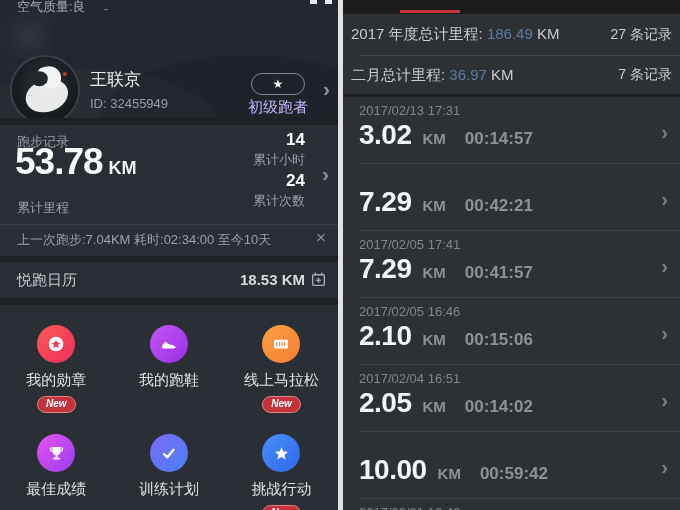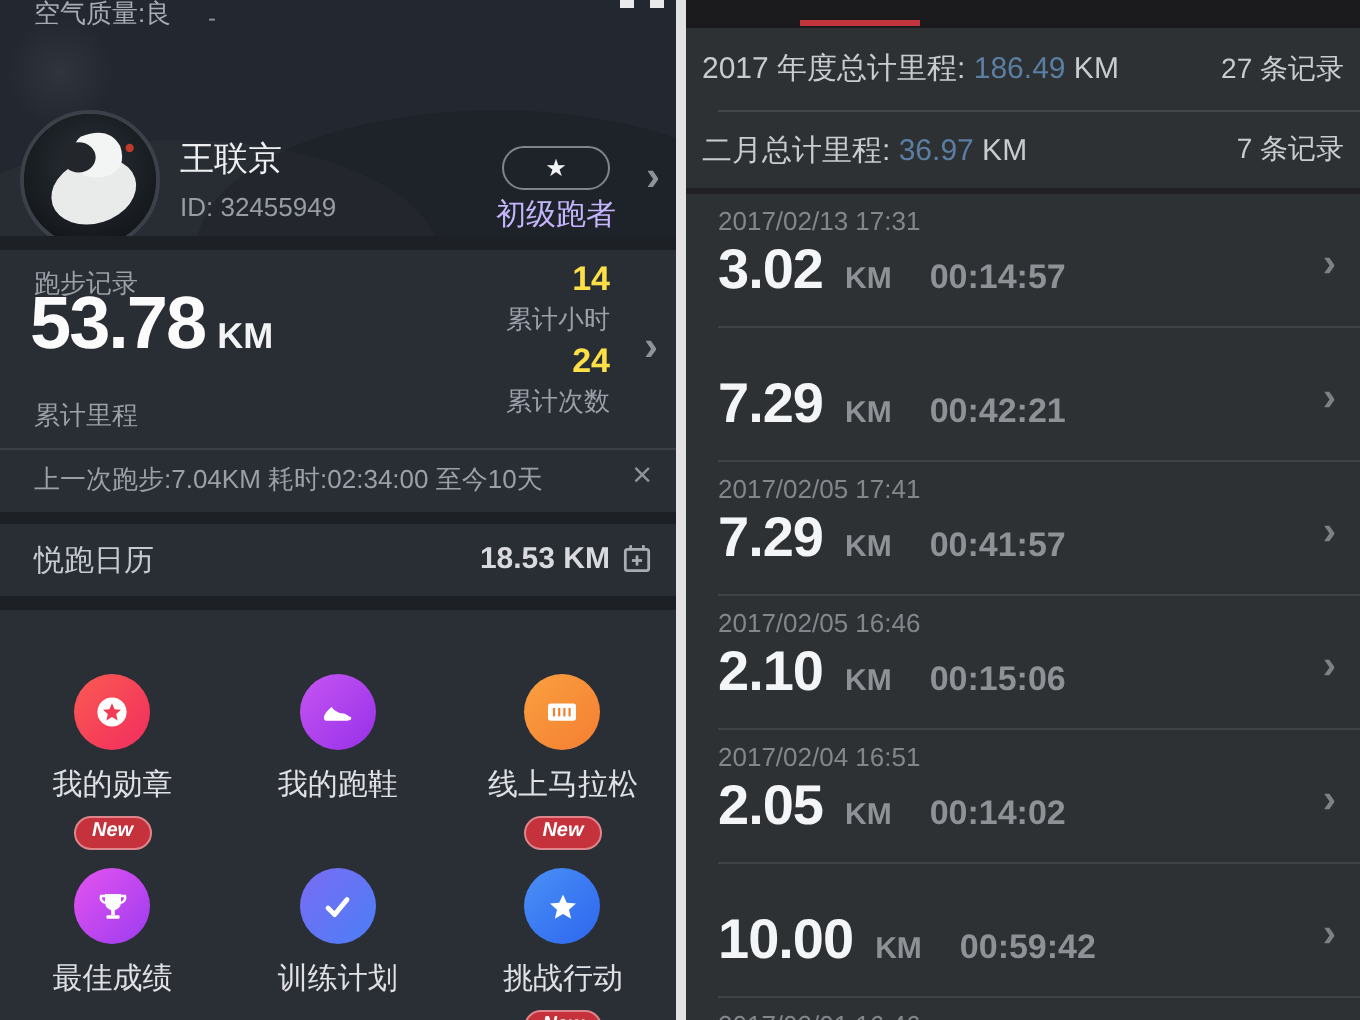--- a/index.html
+++ b/index.html
@@ -39,36 +39,36 @@
   .gap-b { top:256px; height:6px; }
   .gap-c { top:298px; height:7px; }
 
   .stats { position:absolute; left:0; top:125px; width:338px; height:131px; background:#292d34; }
   .stats-title { position:absolute; left:17px; top:8px; font-size:13px; color:#9aa0a8; }
   .stats-big { position:absolute; left:15px; top:16px; display:flex; align-items:baseline; }
   .stats-big .num { font-size:37px; font-weight:bold; color:#fbfbfc; letter-spacing:-1px; }
   .stats-big .unit { font-size:18px; font-weight:bold; color:#f2f3f4; margin-left:6px; }
   .stats-sub { position:absolute; left:17px; top:74px; font-size:13px; color:#9aa0a8; }
   .stats-col { position:absolute; right:33px; top:4px; text-align:right; }
-  .stats-col .v { font-size:17px; font-weight:bold; color:#fde047; line-height:21px; }
+  .stats-col .v { font-size:17px; font-weight:bold; color:#ffffff; line-height:21px; }
   .stats-col .k { font-size:13px; color:#9aa0a8; line-height:20px; }
   .chev-stats { position:absolute; right:9px; top:38px; }
   .stats-divider { position:absolute; left:0; top:99px; width:338px; height:1px; background:rgba(255,255,255,0.09); }
   .banner-text { position:absolute; left:17px; top:106px; font-size:13px; color:#9aa0a8; }
   .banner-close { position:absolute; right:12px; top:103px; font-size:17px; color:#8e939a; }
 
   .cal-row { position:absolute; left:0; top:262px; width:338px; height:36px; background:#292d34; }
   .cal-label { position:absolute; left:17px; top:9px; font-size:15px; color:#c6cacf; }
   .cal-value { position:absolute; right:33px; top:9px; font-size:15px; font-weight:bold; color:#d8dadd; }
   .cal-icon { position:absolute; right:11px; top:9px; }
 
   .grid { position:absolute; left:0; top:305px; width:338px; height:205px; background:#2a2e35;
           display:flex; flex-wrap:wrap; }
   .cell { width:112.6px; display:flex; flex-direction:column; align-items:center; }
-  .cell.r1 { height:129px; padding-top:32px; }
+  .cell.r1 { height:129px; padding-top:20px; }
   .cell.r2 { padding-top:0; }
   .ic { width:38px; height:38px; border-radius:50%; display:flex; align-items:center; justify-content:center; }
   .ic svg { display:block; }
   .ic1 { background:linear-gradient(135deg,#fa5b52,#f22c5e); }
   .ic2 { background:linear-gradient(135deg,#c655f2,#9630e8); }
   .ic3 { background:linear-gradient(135deg,#f9a03f,#f57e33); }
   .ic4 { background:linear-gradient(135deg,#e553ef,#9c3cf0); }
   .ic5 { background:linear-gradient(135deg,#7a6cf5,#4b7ef5); }
   .ic6 { background:linear-gradient(135deg,#4a90f7,#2d66ee); }
   .cell-label { margin-top:8px; font-size:15px; color:#dfe1e4; }

